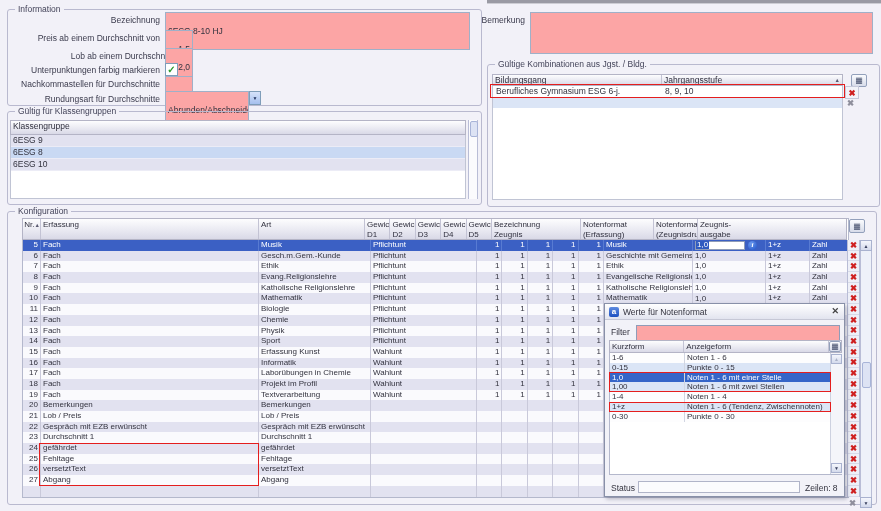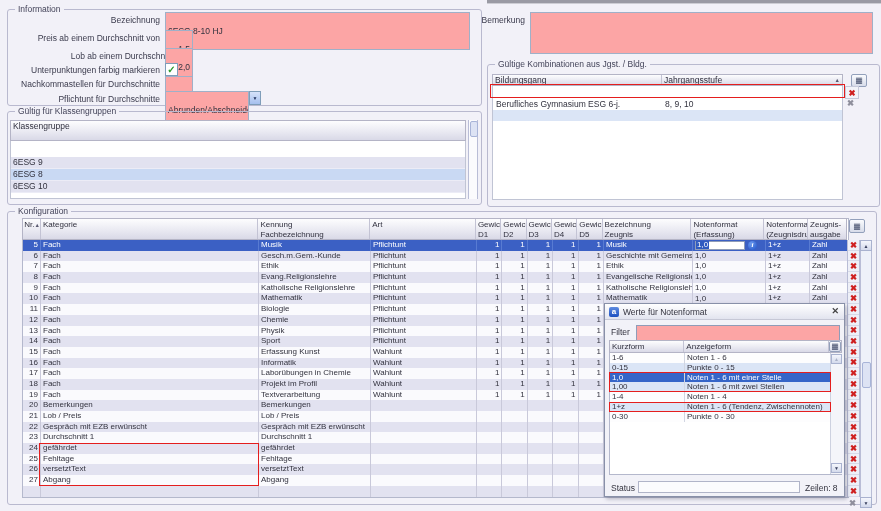--- a/index.html
+++ b/index.html
@@ -95,38 +95,38 @@
   <span>2,0</span>
 </div>
 <div class="lbl" style="width:160px;top:65px">Unterpunktungen farbig markieren</div>
 <div class="chk" style="left:165px;top:63px">
   <span>✓</span>
 </div>
 <div class="lbl" style="width:160px;top:79px">Nachkommastellen für Durchschnitte</div>
 <div class="tb num" style="left:165px;top:76px;width:28px;height:13px">
   <span>1</span>
 </div>
-<div class="lbl" style="width:160px;top:94px">Pflichtunt für Durchschnitte</div>
+<div class="lbl" style="width:160px;top:94px">Rundungsart für Durchschnitte</div>
 <div class="tb" style="left:165px;top:91px;width:84px;height:14px">
   <span>Abrunden/Abschneiden</span>
 </div>
 <div class="combo-btn" style="left:249px;top:91px;height:14px">
   <span>▼</span>
 </div>
 
 <div class="lbl" style="left:420px;width:105px;top:15px">Bemerkung</div>
 <div class="tb" style="left:530px;top:12px;width:343px;height:42px;align-items:flex-start">
   <span></span>
 </div>
 
 <div class="gb" style="left:487px;top:64px;width:391px;height:141px">
   <span class="gb-label">Gültige Kombinationen aus Jgst. / Bldg.</span>
 </div>
 <div class="ltable" style="left:492px;top:74px;width:351px;height:126px">
-  <div class="thead" style="height:12px;margin:-1px -1px 13px -1px">
+  <div class="thead" style="height:12px;margin:-1px -1px 0 -1px">
     <div class="th-cell" style="width:170px;line-height:9px">Bildungsgang</div>
     <div class="th-cell" style="width:181px;line-height:9px;display:flex;justify-content:space-between;border-right:none">
       <span>Jahrgangsstufe</span>
       <span class="sort">▲</span>
     </div>
   </div>
   <div id="komb-rows">
       <div class="komb-row">
         <div class="komb-cell" style="width: 170px;">Berufliches Gymnasium ESG 6-j.</div>
         <div class="komb-cell" style="width: 181px;">8, 9, 10</div>
@@ -140,21 +140,21 @@
 <div class="xbtn" style="position:absolute;left:845px;top:86px;width:12px;height:11px;border:1px solid #c6c9da;background:#f2f3f9">
   <span>✖</span>
 </div>
 <div class="xgrey" style="left:847px;top:98px">✖</div>
 <div class="redbox" style="left:490px;top:84px;width:355px;height:14px"></div>
 
 <div class="gb" style="left:7px;top:111px;width:473px;height:92px">
   <span class="gb-label">Gültig für Klassengruppen</span>
 </div>
 <div class="ltable" style="left:10px;top:120px;width:456px;height:79px">
-  <div class="thead" style="height:21px;margin:-1px -1px 16px -1px">
+  <div class="thead" style="height:15px;margin:-1px -1px 0 -1px">
     <div class="th-cell" style="width:100%;line-height:8.5px;border-right:none">Klassengruppe</div>
   </div>
   <div id="kg-rows">
       <div class="kg-row">6ESG 9</div>
       <div class="kg-row sel">6ESG 8</div>
       <div class="kg-row">6ESG 10</div>
     </div>
 </div>
 <div class="sbar" style="left:468px;top:120px;width:10px;height:79px;background:#fbfbfd">
   <div class="sb-thumb" style="left:1px;top:1px;width:8px;height:16px"></div>
@@ -163,23 +163,21 @@
 <div class="gb" style="left:7px;top:211px;width:868px;height:292px">
   <span class="gb-label">Konfiguration</span>
 </div>
 
 <div class="ktable">
   <div class="thead" style="height:22px;font-size:8px;margin:-1px 0 0 -1px;width:825px">
     <div class="th-cell" style="width:18px;display:flex;justify-content:flex-end;padding-right:0">
       <span>Nr.</span>
       <span class="sort" style="margin-top:2px">▲</span>
     </div>
-    <div class="th-cell" style="width:218px">Kategorie</div>
-    <div class="th-cell" style="width:112px">Kennung
-Fachbezeichnung</div>
+    <div class="th-cell" style="width:218px">Erfassung</div>
     <div class="th-cell" style="width:106px">Art</div>
     <div class="th-cell" style="width:25.4px">Gewicht
 D1</div>
     <div class="th-cell" style="width:25.4px">Gewicht
 D2</div>
     <div class="th-cell" style="width:25.4px">Gewicht
 D3</div>
     <div class="th-cell" style="width:25.4px">Gewicht
 D4</div>
     <div class="th-cell" style="width:25.4px">Gewicht

